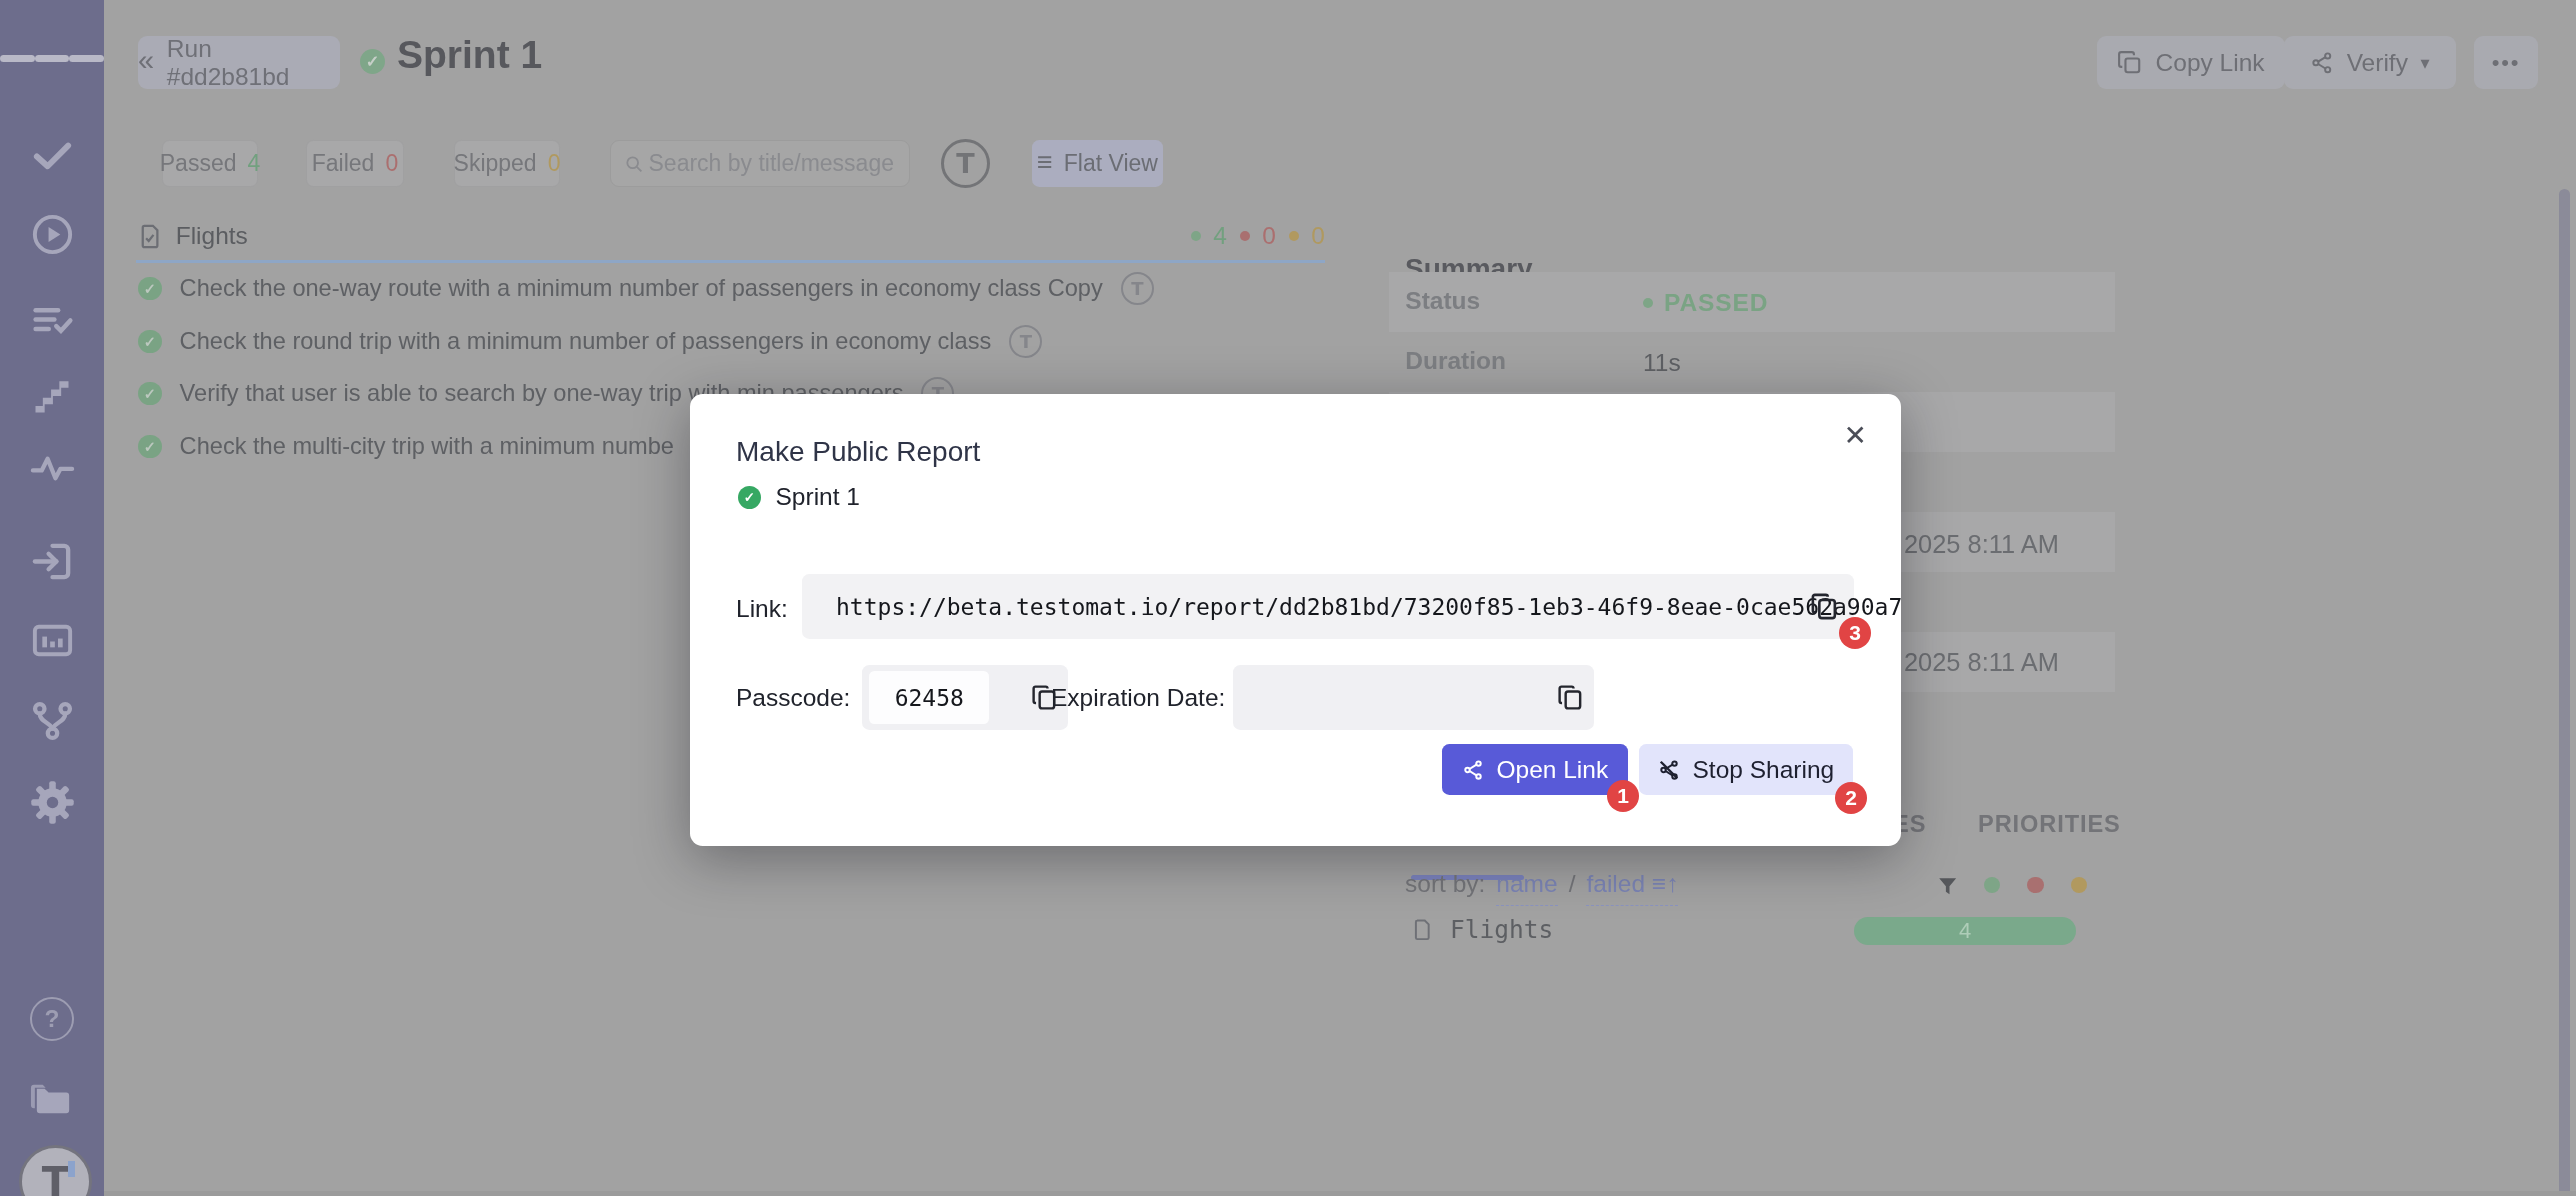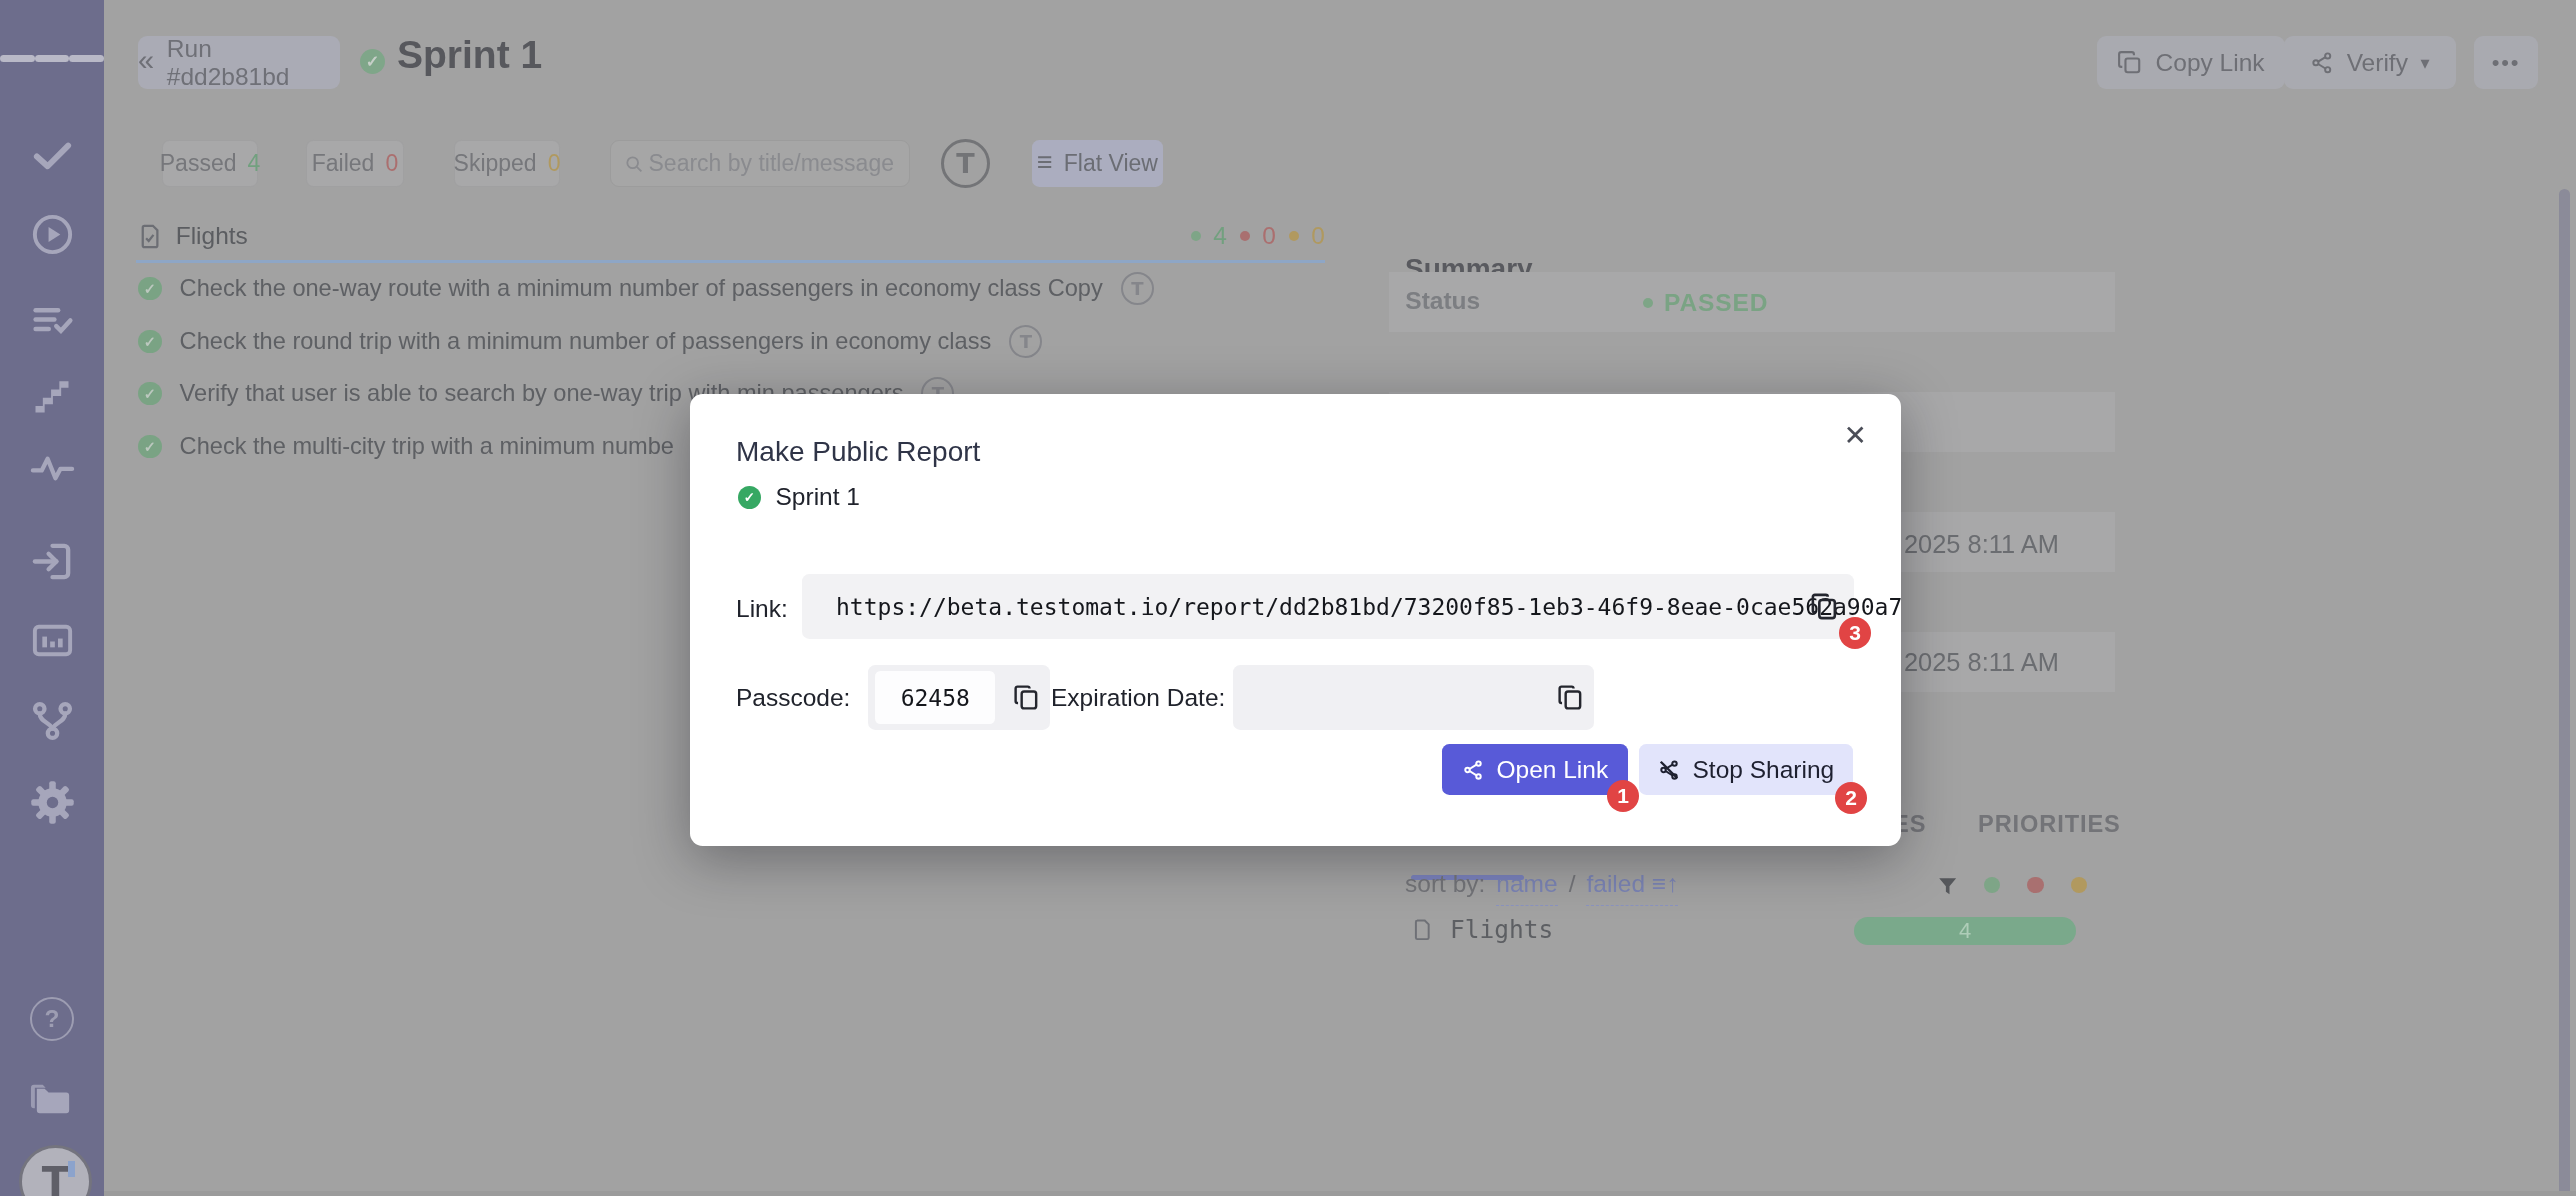--- a/index.html
+++ b/index.html
@@ -316,20 +316,24 @@
 
   <div class="sum-head">Summary</div>
 
   <div class="sum-row stripe" style="top:272px">
     <span class="sum-label">Status</span>
     <div class="sum-value passed-val">
       <div class="dot dot-g"></div>
       <span>PASSED</span>
     </div>
   </div>
+  <div class="sum-row" style="top:332px">
+    <span class="sum-label">Duration</span>
+    <span class="sum-value">11s</span>
+  </div>
   <div class="sum-row stripe" style="top:392px"></div>
   <div class="sum-row" style="top:452px"></div>
   <div class="sum-row stripe" style="top:512px"></div>
   <div class="sum-row" style="top:572px"></div>
   <div class="sum-row stripe" style="top:632px"></div>
   <div class="date-part" style="top:530px">2025 8:11 AM</div>
   <div class="date-part" style="top:648px">2025 8:11 AM</div>
 
   <div class="tab" style="left:1893px">ES</div>
   <div class="tab" style="left:1978px">PRIORITIES</div>
@@ -380,21 +384,21 @@
       <div class="url-copy">
         <svg class="copy-ic" width="31" height="31" viewBox="0 0 24 24" fill="none" stroke="#24262e" stroke-width="2">
             <rect x="8" y="7" width="12" height="14" rx="2"></rect>
             <path d="M5 16.5H4.5A1.5 1.5 0 0 1 3 15V4.5A1.5 1.5 0 0 1 4.5 3H13a1.5 1.5 0 0 1 1.5 1.5"></path>
           </svg>
       </div>
     </div>
     <div class="badge" style="left:1149px;top:223px">3</div>
 
     <div class="field-label" style="left:46px">Passcode:</div>
-    <div class="val-box" style="left:178px;width:182px">
+    <div class="val-box" style="left:172px;width:206px">
       <div class="val-inner" style="width:120px">62458</div>
       <div class="val-copy">
         <svg class="copy-ic" width="29" height="29" viewBox="0 0 24 24" fill="none" stroke="#24262e" stroke-width="2">
             <rect x="8" y="7" width="12" height="14" rx="2"></rect>
             <path d="M5 16.5H4.5A1.5 1.5 0 0 1 3 15V4.5A1.5 1.5 0 0 1 4.5 3H13a1.5 1.5 0 0 1 1.5 1.5"></path>
           </svg>
       </div>
     </div>
 
     <div class="field-label" style="left:361px">Expiration Date:</div>

